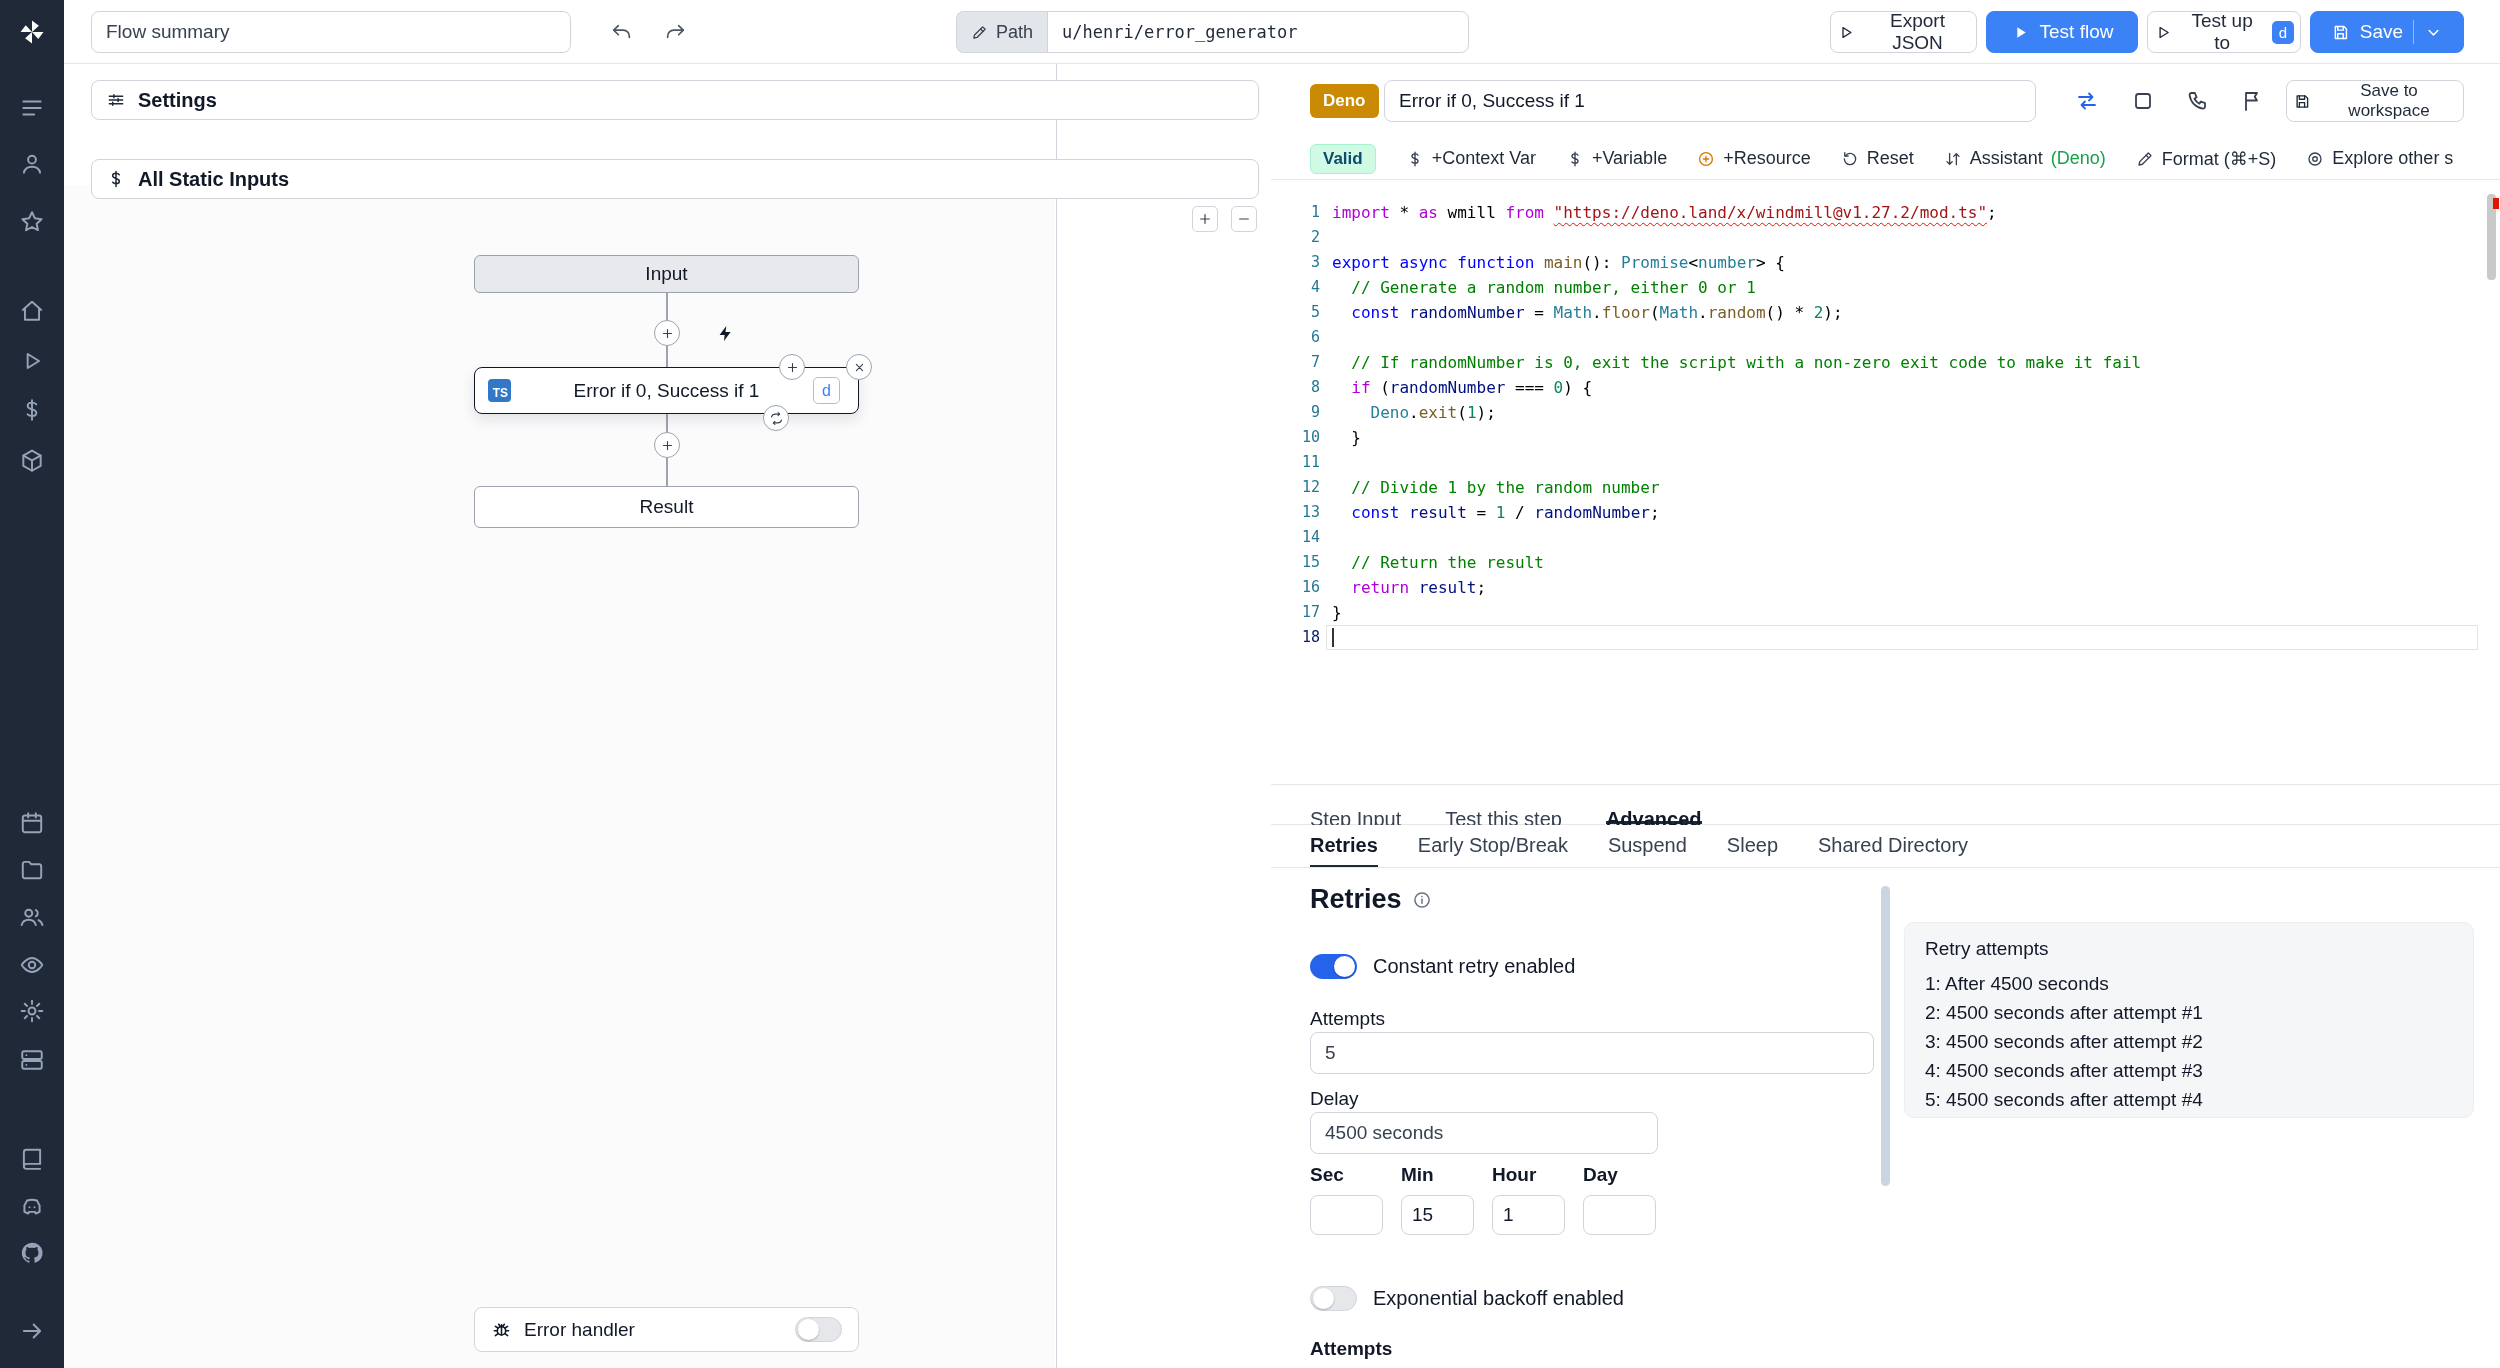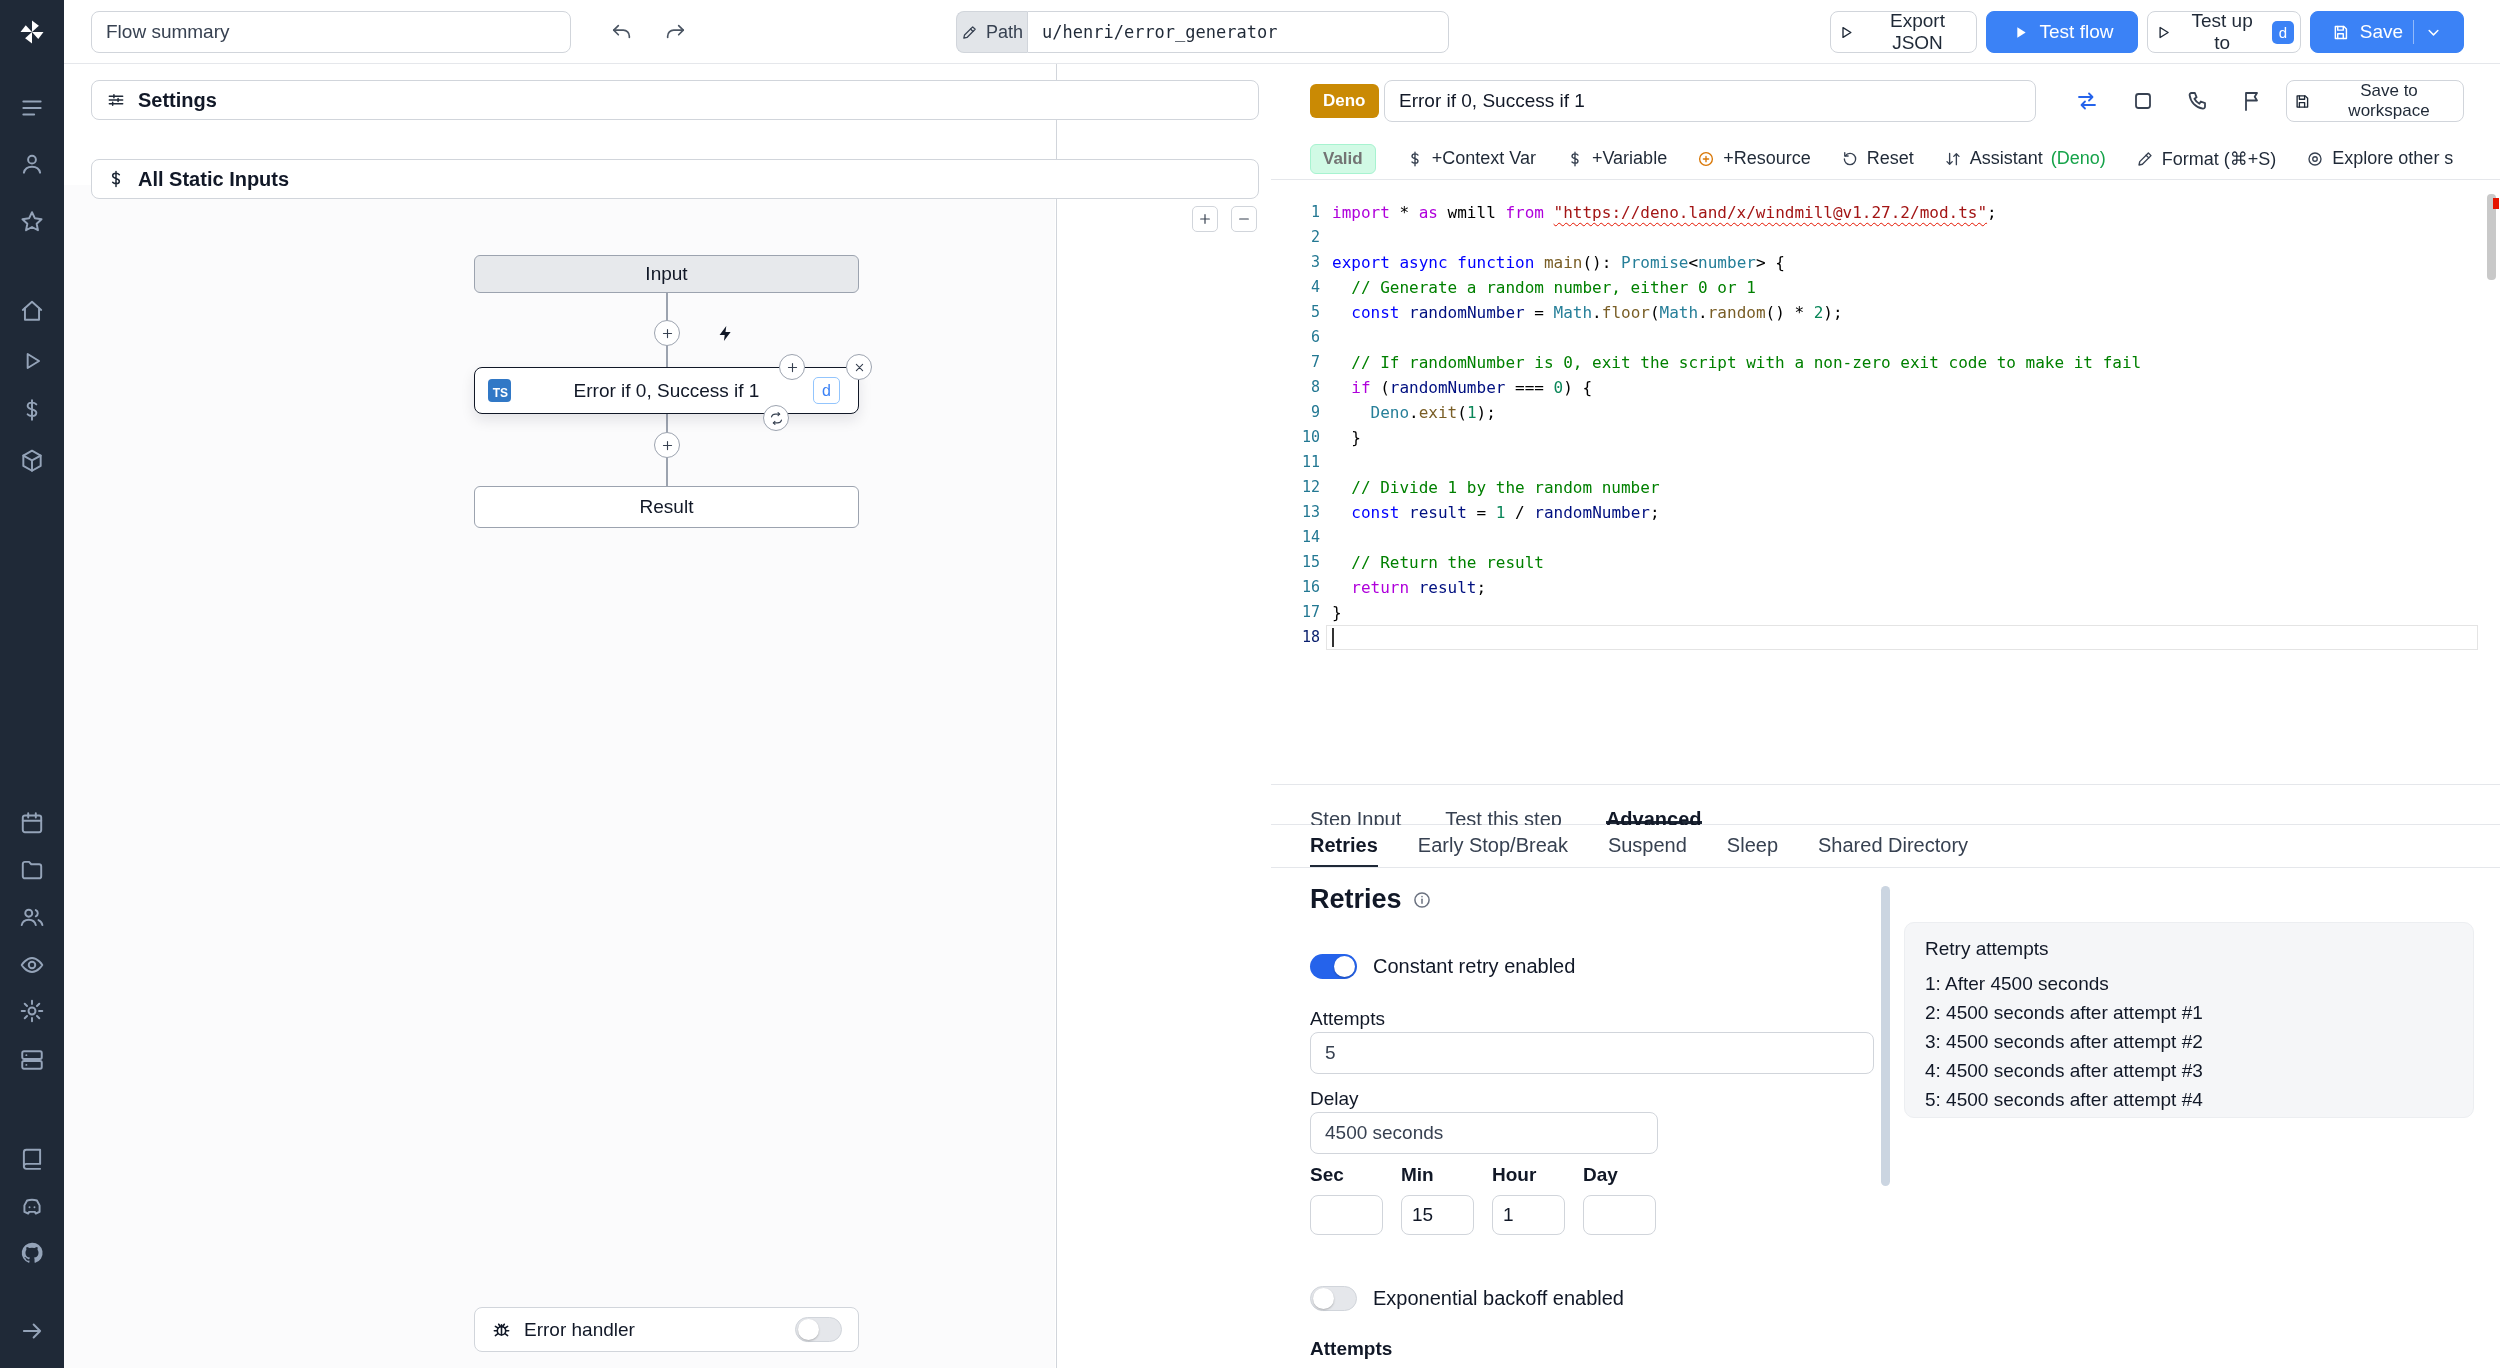--- a/index.html
+++ b/index.html
@@ -16,21 +16,21 @@
   .side-logo .i{width:30px;height:30px;}
 
   
   .topbar{position:absolute;left:64px;top:0;width:2436px;height:64px;background:#fff;border-bottom:1px solid #e5e7eb;z-index:10;}
   .text-input{border:1px solid #d1d5db;border-radius:8px;font-size:19px;padding:0 14px;color:#374151;font-family:inherit;background:#fff;outline:none;}
   #flow-summary-input{position:absolute;left:27px;top:11px;width:480px;height:42px;}
   .icon-btn{position:absolute;top:13px;width:38px;height:38px;display:flex;align-items:center;justify-content:center;color:#4b5563;cursor:pointer;background:none;border:none;}
   .icon-btn .i{width:22px;height:22px;}
   #undo-btn{left:539px;} #redo-btn{left:592px;}
   .path-group{position:absolute;left:892px;top:11px;height:42px;display:flex;}
-  .path-chip{display:flex;align-items:center;gap:8px;background:#e2e5e9;border:1px solid #d1d5db;border-right:none;border-radius:8px 0 0 8px;padding:0 4px;font-size:18px;color:#374151;}
+  .path-chip{display:flex;align-items:center;gap:8px;background:#e2e5e9;border:1px solid #d1d5db;border-right:none;border-radius:8px 0 0 8px;padding:0 14px;font-size:18px;color:#374151;}
   .path-chip .i{width:17px;height:17px;}
   #path-input{width:422px;height:42px;border-radius:0 8px 8px 0;font-family:"DejaVu Sans Mono","Liberation Mono",monospace;font-size:17px;color:#1f2937;}
   .btn{position:absolute;top:11px;height:42px;border-radius:8px;display:flex;align-items:center;justify-content:center;gap:10px;font-size:19px;cursor:pointer;border:1px solid #d1d5db;background:#fff;color:#1f2937;font-family:inherit;}
   .btn .i{width:19px;height:19px;}
   .btn-blue{background:#3b82f6;border-color:#3b82f6;color:#fff;}
   #export-json-btn{left:1766px;width:147px;}
   #test-flow-btn{left:1922px;width:152px;}
   #test-upto-btn{left:2083px;width:154px;}
   #save-btn{left:2246px;width:154px;}
   .kbd{display:inline-flex;align-items:center;justify-content:center;width:23px;height:23px;border-radius:5px;background:#3b82f6;color:#fff;font-size:15px;}
@@ -65,21 +65,21 @@
 
   
   .right-panel{position:absolute;left:1271px;top:64px;width:1229px;height:1304px;background:#fff;}
   .deno-badge{position:absolute;left:39px;top:20px;height:34px;padding:0 13px;background:#ca8a04;color:#fff;border-radius:6px;font-size:17px;font-weight:700;display:flex;align-items:center;}
   #step-name-input{position:absolute;left:113px;top:16px;width:652px;height:42px;color:#111827;}
   .hdr-icon{position:absolute;top:22px;width:30px;height:30px;color:#374151;cursor:pointer;}
   .hdr-icon .i{width:24px;height:24px;margin:3px;}
   #hdr-swap{left:801px;color:#2563eb;} #hdr-square{left:857px;} #hdr-phone{left:912px;} #hdr-flag{left:966px;}
   #save-workspace-btn{left:1015px;top:16px;width:178px;font-size:17px;}
   .ed-toolbar{position:absolute;top:74px;left:0;width:1229px;height:42px;border-bottom:1px solid #e5e7eb;display:flex;align-items:center;gap:30px;padding-left:39px;overflow:hidden;white-space:nowrap;}
-  .valid-badge{background:#d1fae5;color:#737373;border:1px solid #a7f3d0;border-radius:6px;font-size:17px;font-weight:600;padding:4px 12px;flex:none;}
+  .valid-badge{background:#d1fae5;color:#0c4a6e;border:1px solid #a7f3d0;border-radius:6px;font-size:17px;font-weight:600;padding:4px 12px;flex:none;}
   .tb-item{display:flex;align-items:center;gap:8px;font-size:18px;color:#1f2937;cursor:pointer;flex:none;}
   .tb-item .i{width:18px;height:18px;color:#374151;}
   .tb-item .i.orange{color:#d97706;}
   .tb-lang{color:#16a34a;}
 
   
   .editor{position:absolute;top:116px;left:0;width:1229px;height:604px;font-family:"DejaVu Sans Mono","Liberation Mono",monospace;font-size:16px;overflow:hidden;background:#fff;}
   .code-row{position:absolute;left:0;right:0;height:25px;}
   .ln{position:absolute;left:0;width:49px;text-align:right;color:#237893;font-size:15px;line-height:25px;}
   .ln.active{color:#0b216f;}

